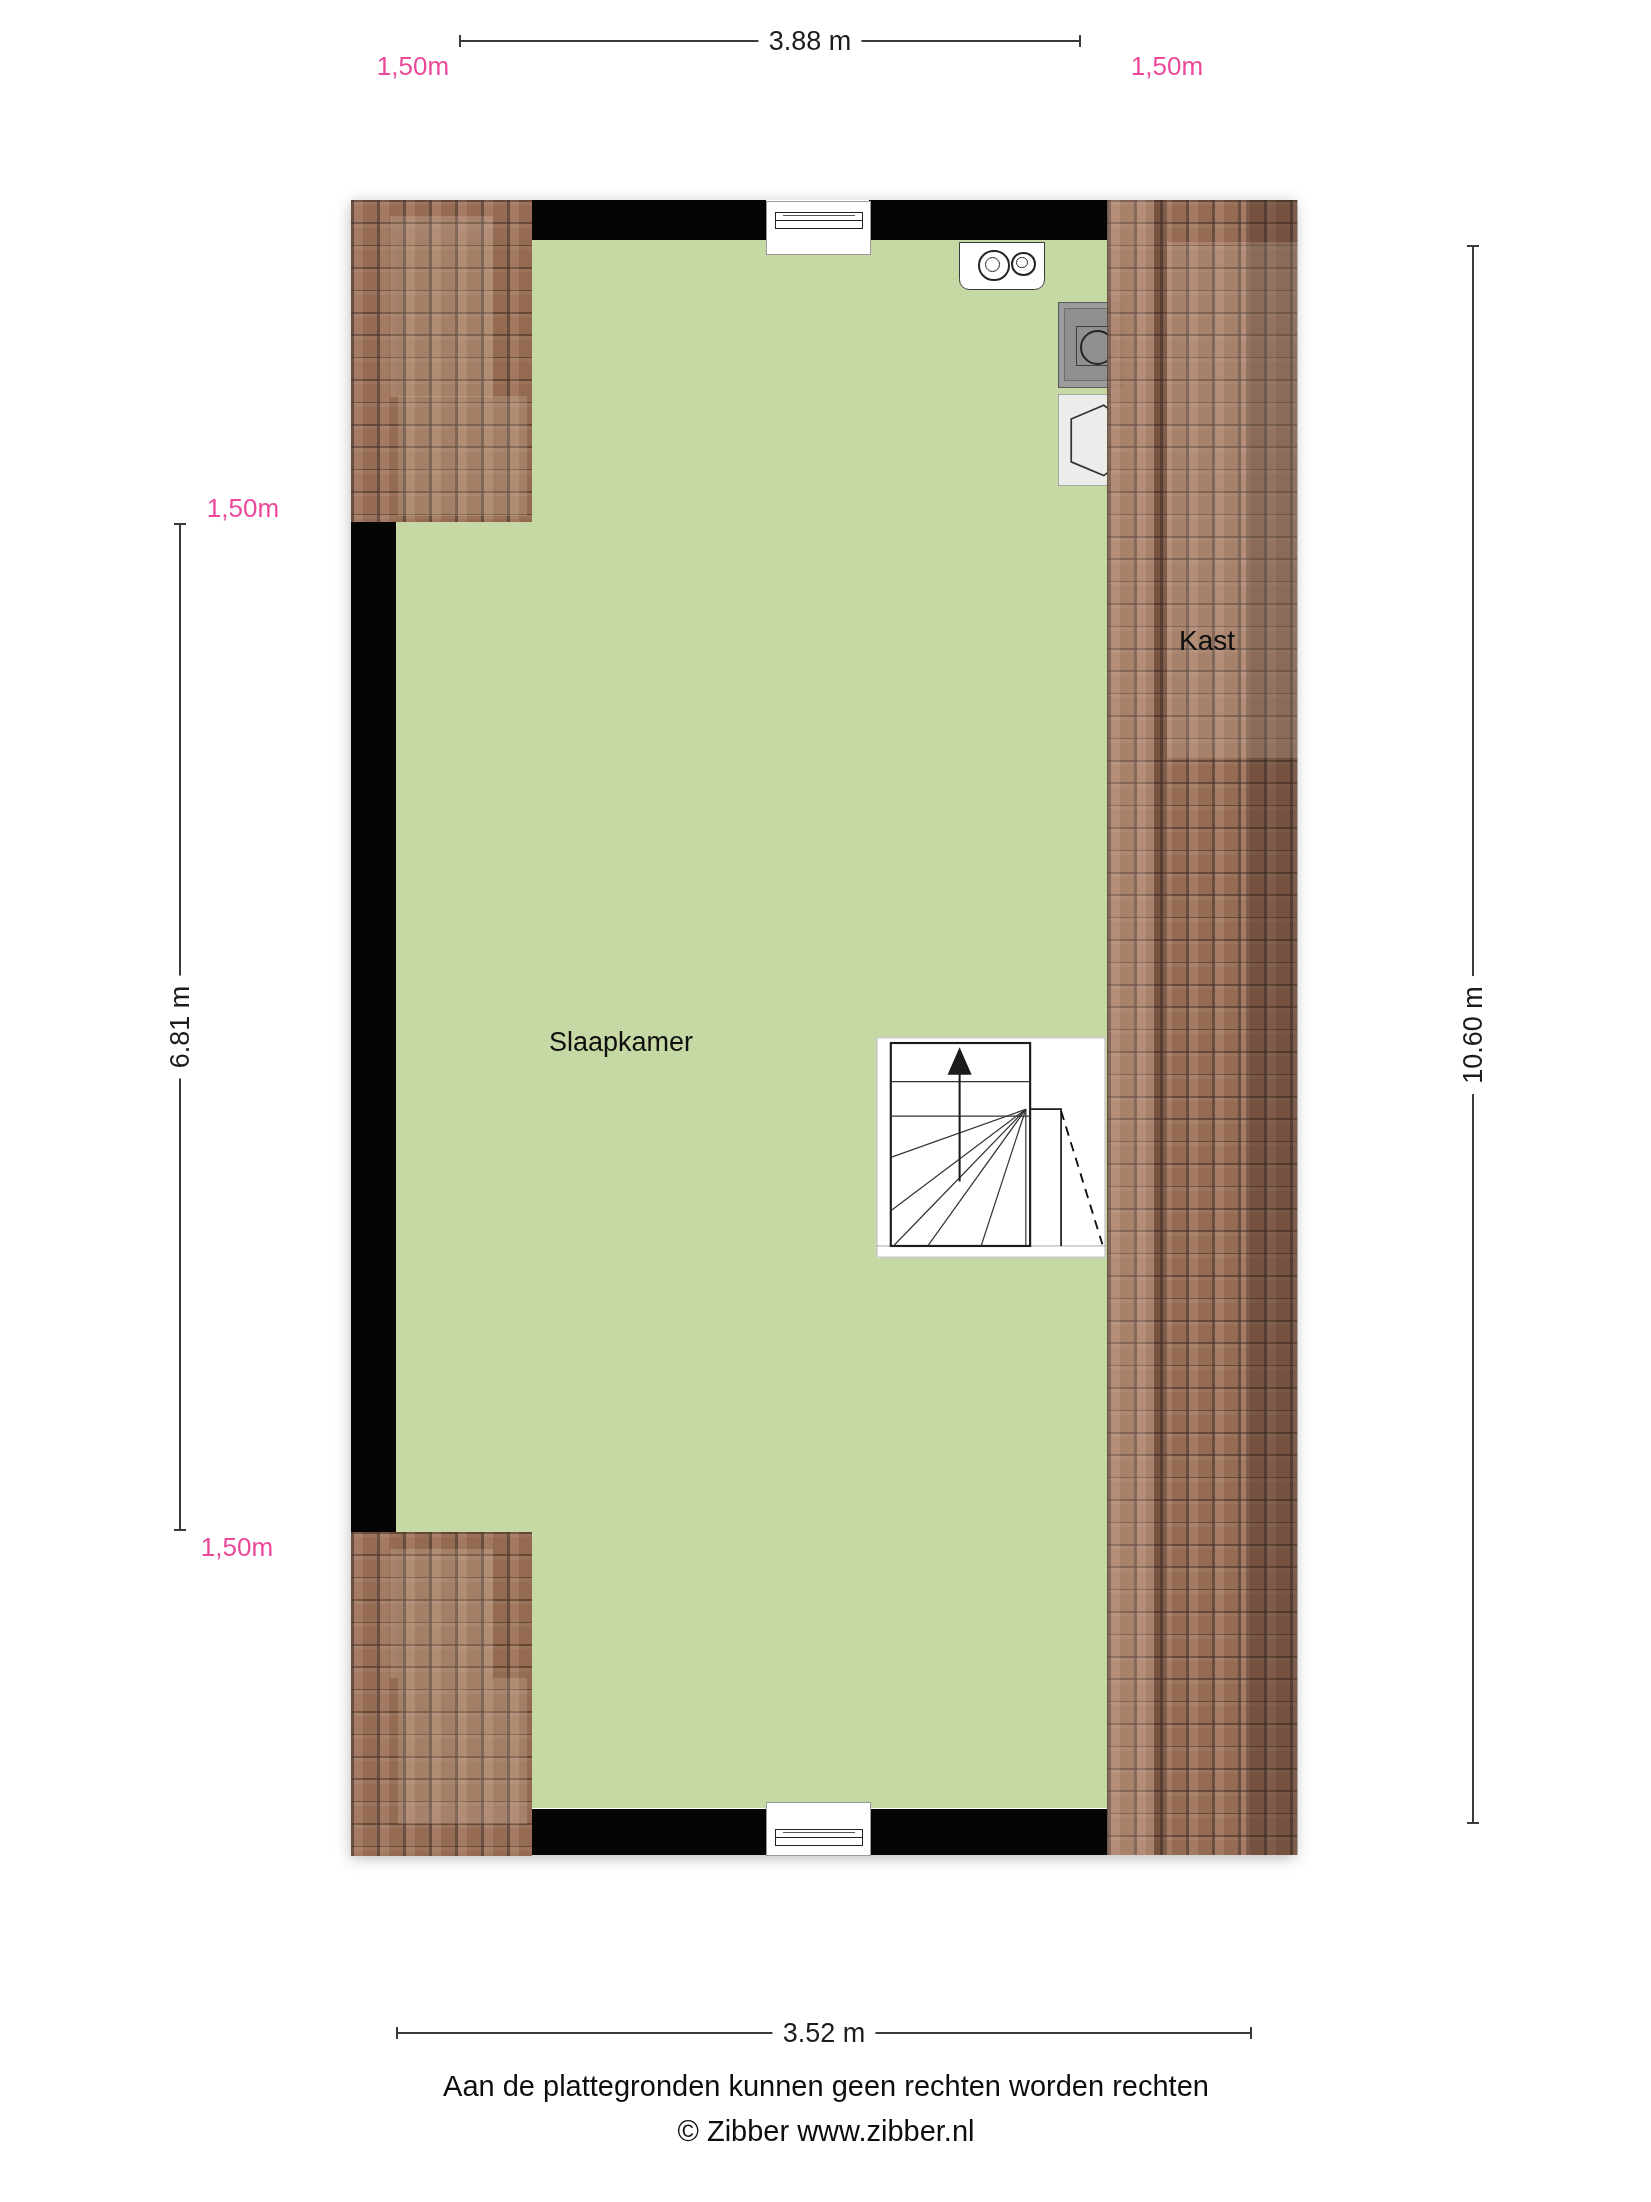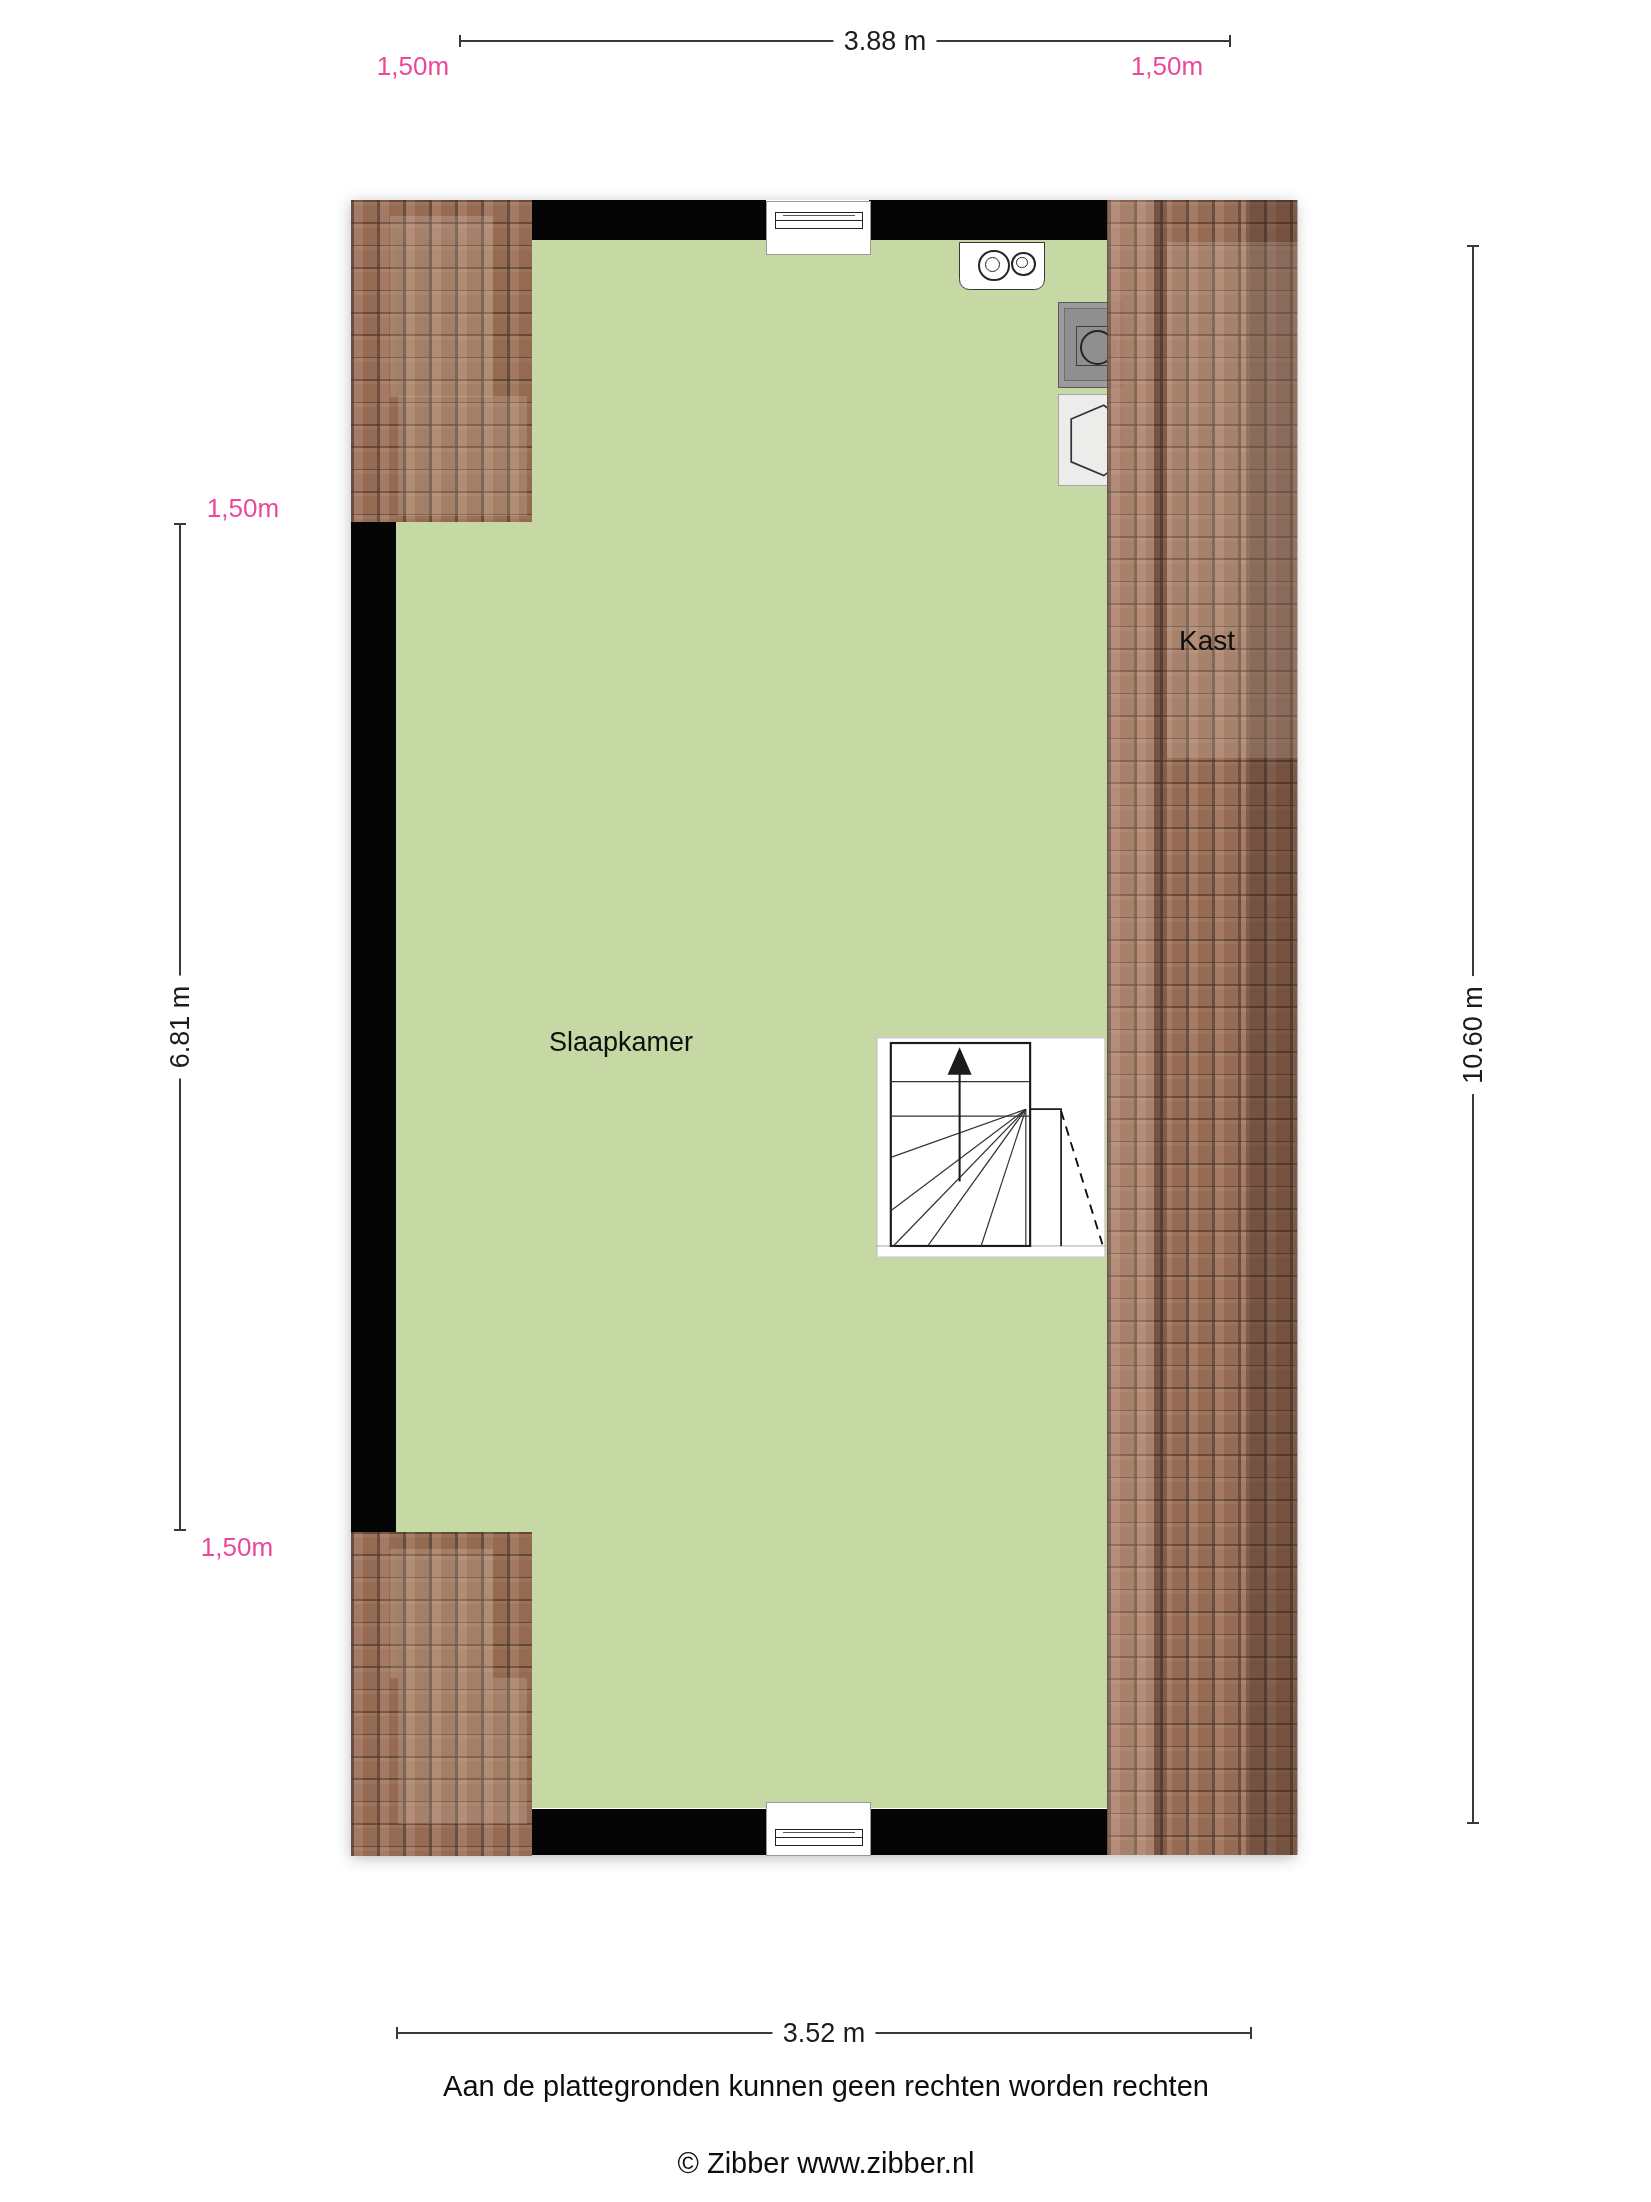--- a/index.html
+++ b/index.html
@@ -71,36 +71,36 @@
   .dim .tick{position:absolute;background:#3a3a3a;}
   .dim-h .line{left:0;right:0;top:5.2px;height:1.7px;}
   .dim-h .tick{width:1.7px;height:12px;top:0;}
   .dim-h .tick.start{left:0;} .dim-h .tick.end{right:0;}
   .dim-v .line{top:0;bottom:0;left:5.2px;width:1.7px;}
   .dim-v .tick{height:1.7px;width:12px;left:0;}
   .dim-v .tick.start{top:0;} .dim-v .tick.end{bottom:0;}
   .dim-label{position:absolute;left:50%;top:50%;transform:translate(-50%,-50%);
              background:#fff;padding:0 10.3px;font-size:27px;white-space:nowrap;}
   .dim-label.vert{transform:translate(-50%,-50%) rotate(-90deg);}
-  .dim-top{left:459px;top:35px;width:772px;height:12px;}
+  .dim-top{left:459px;top:35px;width:622px;height:12px;}
   .dim-top .dim-label{left:calc(50% + 40px);}
   .dim-bottom{left:396px;top:2027px;width:856px;height:12px;}
   .dim-left{left:174px;top:523px;width:12px;height:1008px;}
   .dim-right{left:1467px;top:245px;width:12px;height:1579px;}
 
   .gable-label{transform:translate(-50%,-50%);font-size:26px;white-space:nowrap;color:#ec4899;}
   .gable-tl{left:413px;top:66px;}
   .gable-tr{left:1167px;top:66px;}
   .gable-lt{left:243px;top:508px;}
   .gable-lb{left:237px;top:1547px;}
 
   
   .footer-line{left:0;width:100%;text-align:center;font-size:29px;color:#0d0d0d;}
   .footer-1{top:2070px;}
-  .footer-2{top:2115px;margin-top:32px;}
+  .footer-2{top:2115px;}
 </style>
 </head>
 <body>
 
 <div id="plan" class="abs">
 
   <div class="abs floor"></div>
 
   <div class="abs wall wall-top-a"></div>
   <div class="abs wall wall-top-b"></div>

